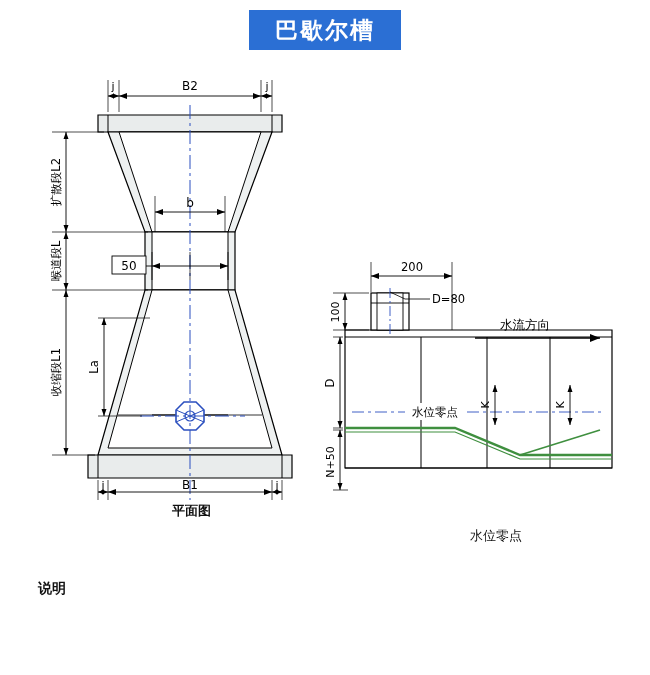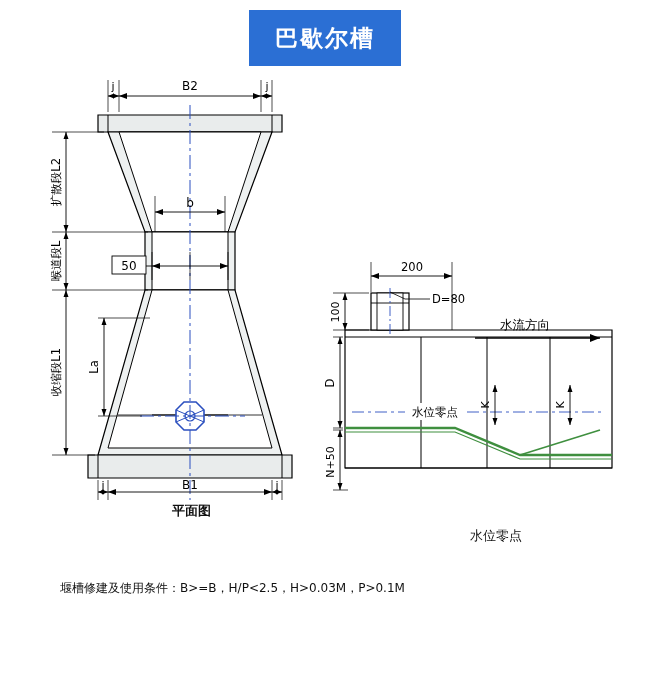--- a/index.html
+++ b/index.html
@@ -13,21 +13,21 @@
     font-family: "Liberation Sans", sans-serif;
     color: #111;
     position: relative;
     overflow: hidden;
   }
   .title-banner {
     position: absolute;
     left: 249px;
     top: 10px;
     width: 152px;
-    height: 56px;
+    height: 40px;
     background: #2b6fd4;
     display: flex;
     align-items: center;
     justify-content: center;
   }
   .title-banner span {
     color: #ffffff;
     font-size: 23px;
     font-weight: bold;
     letter-spacing: 2px;
@@ -275,14 +275,14 @@
     <text x="564" y="405" font-size="11" text-anchor="middle" transform="rotate(-90 564 405)">K</text>
 
     <line x1="345" y1="468" x2="612" y2="468" stroke="#000" stroke-width="1.2"></line>
   </g>
 </svg>
 
 <div class="caption cap-plan">平面图</div>
 <div class="caption cap-section">水位零点</div>
 
 <div class="notes">
-  <p>堰槽修建及使用条件：B&gt;=B，H/P&lt;2.5，H&gt;0.03M，P&gt;0.1M</p>
+  <h4>说明</h4>
 </div>
 
 </body></html>

